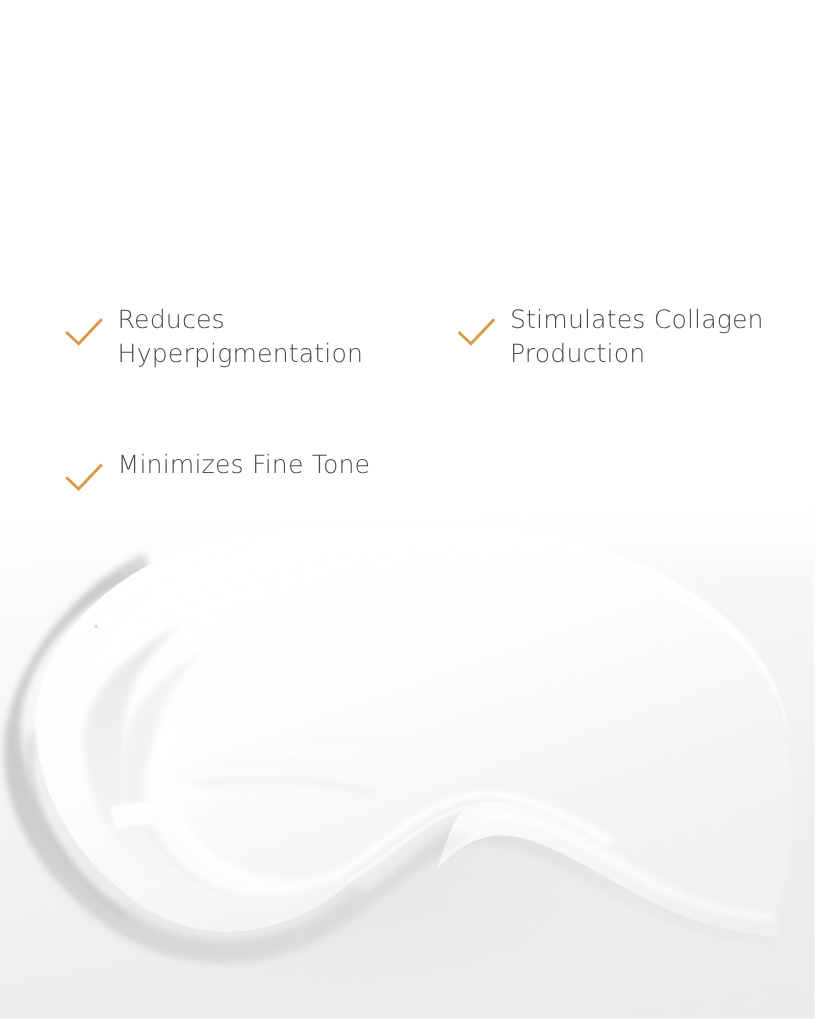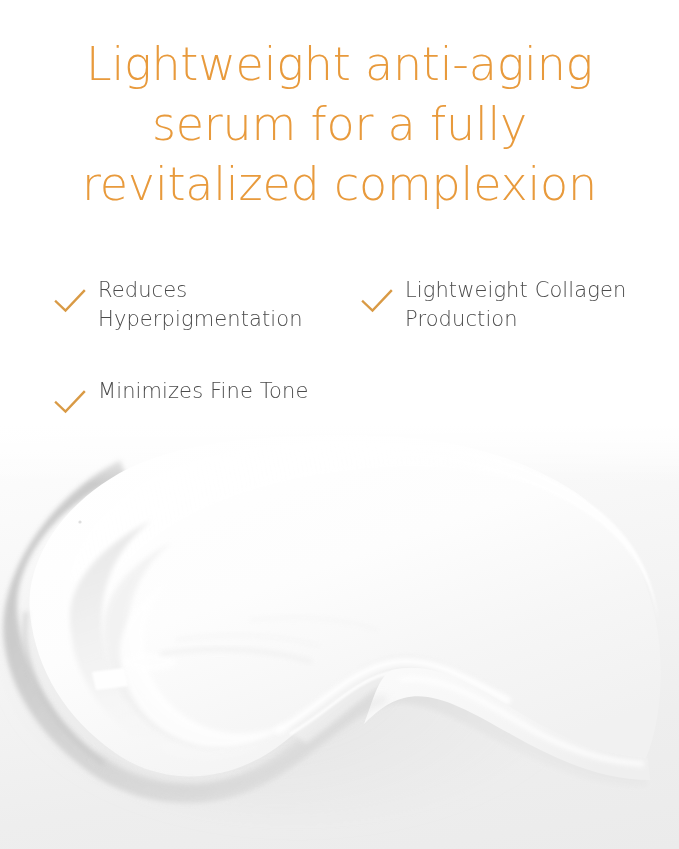--- a/index.html
+++ b/index.html
@@ -23,25 +23,26 @@
     line-height:60px;
     font-weight:300;
     letter-spacing:-0.2px;
     font-family:"DejaVu Sans", sans-serif;
   }
   .headline .hl-line { display:block; white-space:nowrap; }
 
   
   .features {
     position:absolute;
-    top:276px; left:52px;
+    top:252px; left:52px;
     width:600px;
     display:grid;
     grid-template-columns:307px 293px;
     grid-template-rows:101px auto;
+    gap:20px;
   }
   .feature { position:relative; padding-left:46px; }
 
   .check-icon {
     position:absolute;
     left:2px; top:13px;
     width:32px; height:26px;
     display:block;
   }
   .check-icon svg { display:block; width:32px; height:26px; overflow:visible; }
@@ -72,45 +73,40 @@
     position:absolute; left:0; top:0; width:679px; height:60px;
     background:linear-gradient(180deg, #ffffff 0%, rgba(255,255,255,0.65) 45%, rgba(255,255,255,0) 100%);
     pointer-events:none;
   }
 </style>
 </head>
 <body>
 
 <div class="page">
 
-  <div class="headline">
-    <span class="hl-line">Lightweight anti-aging</span>
-    <span class="hl-line">serum for a fully</span>
-    <span class="hl-line">revitalized complexion</span>
-  </div>
 
   <div class="features">
 
     <div class="feature">
       <span class="check-icon">
         <svg viewBox="0 0 32 26" xmlns="http://www.w3.org/2000/svg">
           <path d="M2 12.5 L11.5 21.5 L30 2" fill="none" stroke="#d99a45" stroke-width="2.4" stroke-linecap="square" stroke-linejoin="miter"></path>
         </svg>
       </span>
       <span class="feature-label">Reduces Hyperpigmentation</span>
     </div>
 
 
     <div class="feature">
       <span class="check-icon">
         <svg viewBox="0 0 32 26" xmlns="http://www.w3.org/2000/svg">
           <path d="M2 12.5 L11.5 21.5 L30 2" fill="none" stroke="#d99a45" stroke-width="2.4" stroke-linecap="square" stroke-linejoin="miter"></path>
         </svg>
       </span>
-      <span class="feature-label">Lightweight Collagen Production</span>
+      <span class="feature-label">Stimulates Collagen Production</span>
     </div>
 
     <div class="feature">
       <span class="check-icon">
         <svg viewBox="0 0 32 26" xmlns="http://www.w3.org/2000/svg">
           <path d="M2 12.5 L11.5 21.5 L30 2" fill="none" stroke="#d99a45" stroke-width="2.4" stroke-linecap="square" stroke-linejoin="miter"></path>
         </svg>
       </span>
       <span class="feature-label">Minimizes Fine Tone</span>
     </div>

